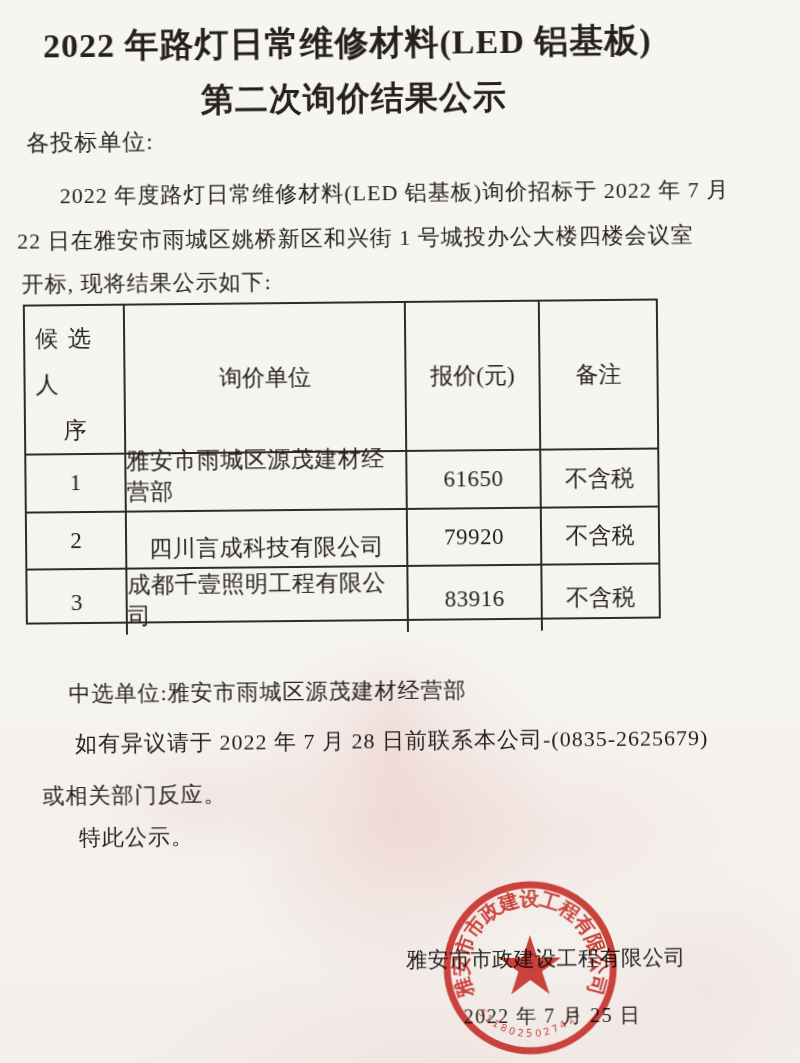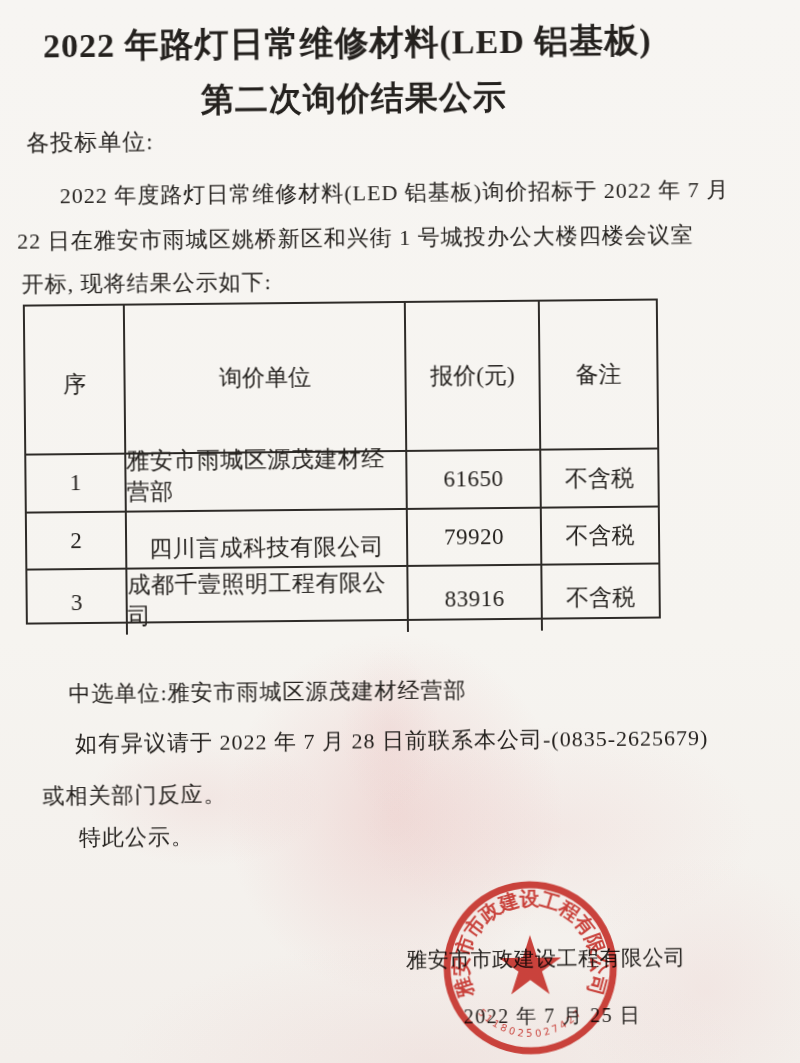--- a/index.html
+++ b/index.html
@@ -55,20 +55,21 @@
     <div class="abs title t2">第二次询价结果公示</div>
 
     <div class="abs body-line" style="left:30px;top:124px;font-size:23px;">各投标单位:</div>
     <div class="abs body-line" style="left:63px;top:178px;">2022 年度路灯日常维修材料(LED 铝基板)询价招标于 2022 年 7 月</div>
     <div class="abs body-line" style="left:20px;top:223px;">22 日在雅安市雨城区姚桥新区和兴街 1 号城投办公大楼四楼会议室</div>
     <div class="abs body-line" style="left:24px;top:266px;">开标, 现将结果公示如下:</div>
 
     <div id="qtable">
 
       <div class="cell rank-head">
+        <div>候 选 人</div>
         <div>序</div>
       </div>
       <div class="cell">询价单位</div>
       <div class="cell">报价(元)</div>
       <div class="cell last-col">备注</div>
 
       <div class="cell rank-cell">1</div>
       <div class="cell company-cell">雅安市雨城区源茂建材经营部</div>
       <div class="cell price-cell">61650</div>
       <div class="cell last-col">不含税</div>

